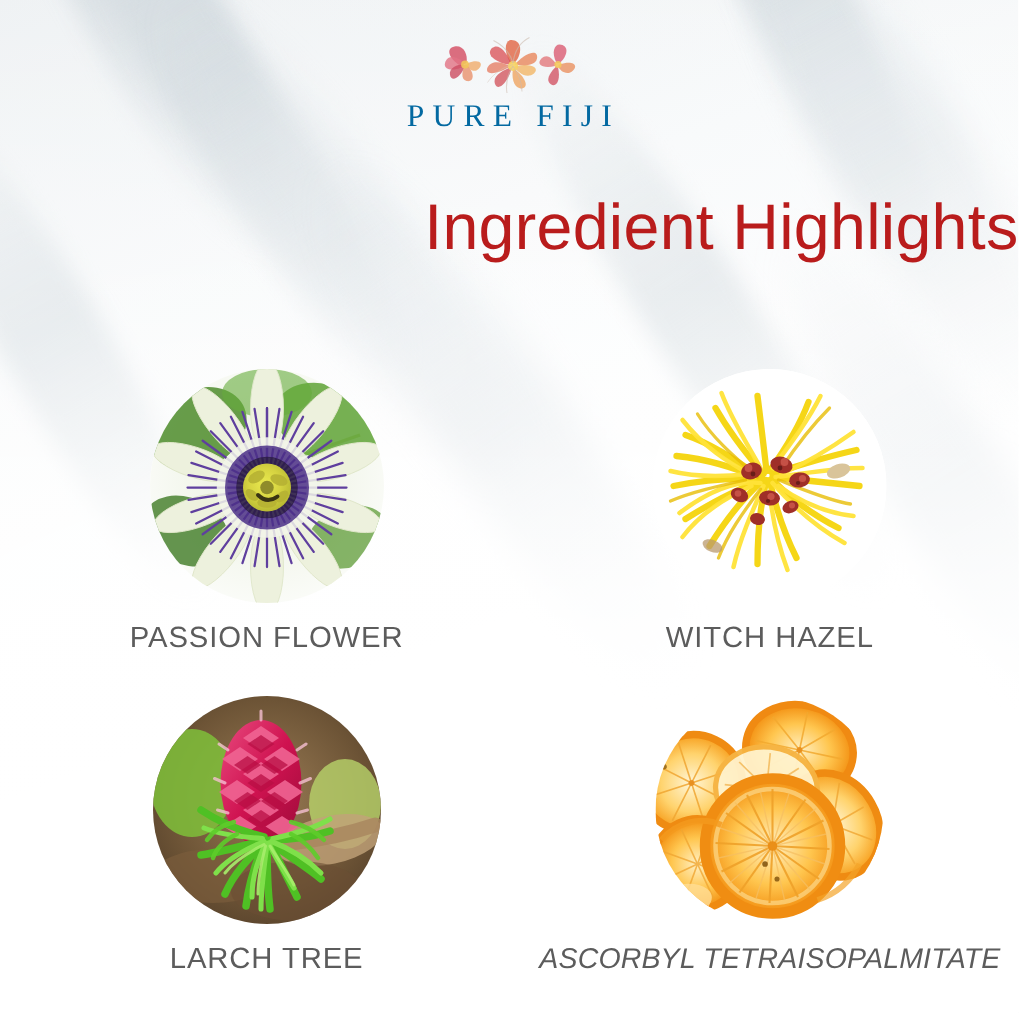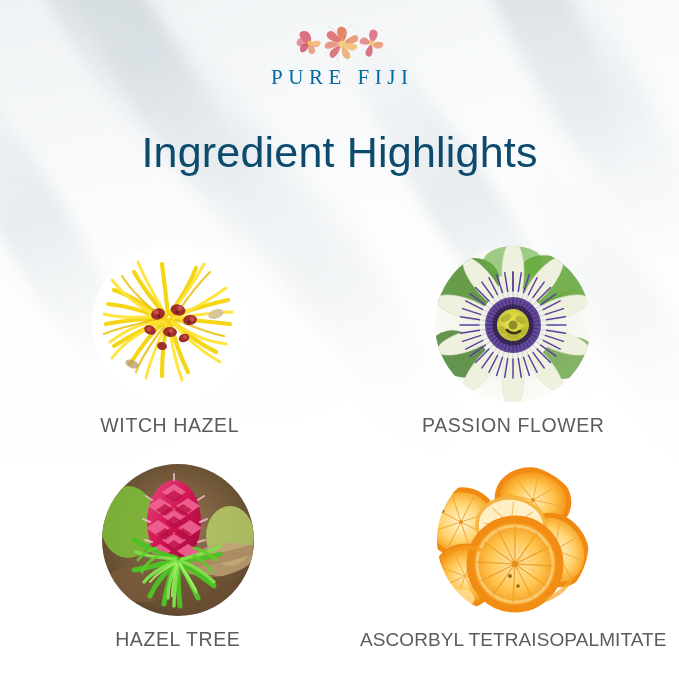--- a/index.html
+++ b/index.html
@@ -64,25 +64,25 @@
     color: #0369a1;
     text-indent: 5.5px;
     line-height: 1;
   }
 
   
   .heading {
     position: absolute;
     left: 0; right: 0;
     top: 128px;
-    text-align: center;
+    text-align: right;
     font-size: 43px;
     font-weight: 400;
     letter-spacing: 0.2px;
-    color: #0c4a6e;
+    color: #b91c1c;
     line-height: 1.12;
   }
 
   
   .grid {
     position: absolute;
     left: 0;
     top: 246px;
     width: 679px;
   }
@@ -111,21 +111,21 @@
   .circle.sm { width: 152px; height: 152px; }
 
   .caption {
     margin-top: 14px;
     font-size: 19.5px;
     letter-spacing: 0.6px;
     color: #5c5c5c;
     white-space: nowrap;
     line-height: 1;
   }
-  .caption.tight { letter-spacing: 0.1px; font-size: 19px; }
+  .caption.tight { letter-spacing: 0.1px; font-size: 19px; font-style: italic; }
 
   .art { position: absolute; inset: 0; display: block; }
 </style>
 </head>
 <body>
 
 <div class="canvas">
 
   <div class="bg-base"></div>
   <div class="frond" style="left:-120px; top:-60px;  width:420px; height:90px;  transform:rotate(62deg);"></div>
@@ -173,93 +173,20 @@
       </g>
     </svg>
     <div class="logo-word">PURE FIJI</div>
   </div>
 
   <div class="heading">Ingredient Highlights</div>
 
   <div class="grid">
 
     <div class="row">
-
-      <div class="cell cell-b">
-        <div class="circle">
-          <svg class="art" viewBox="0 0 156 156">
-            <rect width="156" height="156" fill="#ffffff"></rect>
-
-            <g stroke="#f5d40b" stroke-width="4.2" stroke-linecap="round" fill="none" opacity="0.95">
-              <path d="M74 74 C58 62, 40 50, 22 44"></path>
-              <path d="M74 74 C56 66, 36 60, 16 58"></path>
-              <path d="M74 74 C54 72, 34 74, 14 78"></path>
-              <path d="M74 74 C56 80, 38 90, 22 100"></path>
-              <path d="M74 74 C60 86, 48 102, 38 118"></path>
-              <path d="M76 74 C72 90, 70 110, 70 130"></path>
-              <path d="M78 74 C82 92, 88 110, 96 126"></path>
-              <path d="M80 74 C92 86, 108 98, 124 106"></path>
-              <path d="M80 72 C98 74, 118 76, 138 78"></path>
-              <path d="M80 70 C98 64, 118 58, 136 54"></path>
-              <path d="M78 68 C88 54, 98 38, 104 22"></path>
-              <path d="M76 68 C74 50, 72 34, 70 18"></path>
-              <path d="M74 70 C62 56, 50 40, 42 26"></path>
-            </g>
-            <g stroke="#ffe338" stroke-width="3" stroke-linecap="round" fill="none" opacity="0.95">
-              <path d="M72 76 C54 74, 34 84, 18 96"></path>
-              <path d="M74 78 C66 96, 58 114, 54 132"></path>
-              <path d="M80 76 C94 92, 110 106, 128 116"></path>
-              <path d="M82 72 C100 70, 120 66, 140 66"></path>
-              <path d="M80 66 C92 50, 104 34, 112 18"></path>
-              <path d="M72 66 C62 48, 52 32, 46 16"></path>
-              <path d="M68 72 C50 62, 34 52, 20 34"></path>
-              <path d="M84 78 C98 88, 116 96, 134 98"></path>
-              <path d="M66 78 C48 86, 32 96, 20 112"></path>
-              <path d="M86 70 C104 62, 120 52, 134 42"></path>
-              <path d="M64 70 C46 72, 28 72, 12 68"></path>
-              <path d="M78 82 C80 100, 84 118, 90 134"></path>
-            </g>
-            <g stroke="#e8bd05" stroke-width="2.2" stroke-linecap="round" fill="none" opacity="0.8">
-              <path d="M70 72 C54 58, 40 46, 30 30"></path>
-              <path d="M84 74 C100 80, 118 88, 132 90"></path>
-              <path d="M72 80 C60 96, 50 110, 44 126"></path>
-              <path d="M86 66 C98 48, 110 34, 118 26"></path>
-              <path d="M62 74 C44 78, 26 82, 12 88"></path>
-            </g>
-
-            <g fill="#9f2f28">
-              <ellipse cx="66" cy="68" rx="7" ry="5.5" transform="rotate(-18 66 68)"></ellipse>
-              <ellipse cx="86" cy="64" rx="7.5" ry="5.5" transform="rotate(14 86 64)"></ellipse>
-              <ellipse cx="98" cy="74" rx="7" ry="5" transform="rotate(-8 98 74)"></ellipse>
-              <ellipse cx="78" cy="86" rx="7" ry="5" transform="rotate(6 78 86)"></ellipse>
-              <ellipse cx="58" cy="84" rx="6" ry="4.5" transform="rotate(24 58 84)"></ellipse>
-              <ellipse cx="92" cy="92" rx="5.5" ry="4" transform="rotate(-22 92 92)"></ellipse>
-              <ellipse cx="70" cy="100" rx="5" ry="4" transform="rotate(12 70 100)"></ellipse>
-            </g>
-            <g fill="#c9564a" opacity="0.9">
-              <circle cx="64" cy="66" r="2.6"></circle>
-              <circle cx="88" cy="62" r="2.6"></circle>
-              <circle cx="100" cy="73" r="2.4"></circle>
-              <circle cx="79" cy="85" r="2.4"></circle>
-              <circle cx="57" cy="83" r="2.2"></circle>
-              <circle cx="93" cy="91" r="2"></circle>
-            </g>
-            <g fill="#5f1a16" opacity="0.85">
-              <circle cx="67" cy="70" r="1.6"></circle>
-              <circle cx="85" cy="66" r="1.6"></circle>
-              <circle cx="97" cy="76" r="1.4"></circle>
-              <circle cx="77" cy="88" r="1.4"></circle>
-            </g>
-
-            <ellipse cx="124" cy="68" rx="8" ry="4.5" fill="#d9c49a" transform="rotate(-18 124 68)"></ellipse>
-            <ellipse cx="40" cy="118" rx="7" ry="4" fill="#b99a6e" opacity="0.75" transform="rotate(22 40 118)"></ellipse>
-          </svg>
-        </div>
-        <div class="caption">WITCH HAZEL</div>
-      </div>
 
       <div class="cell cell-a">
         <div class="circle">
           <svg class="art" viewBox="0 0 156 156">
             <defs>
               <radialGradient id="pfbg" cx="50%" cy="45%" r="70%">
                 <stop offset="0%" stop-color="#e9efdd"></stop>
                 <stop offset="100%" stop-color="#ffffff"></stop>
               </radialGradient>
               <radialGradient id="pfcore" cx="45%" cy="42%" r="60%">
@@ -347,20 +274,93 @@
               <ellipse cx="78" cy="89" rx="6.5" ry="3.5"></ellipse>
               <ellipse cx="68" cy="84" rx="5" ry="3" transform="rotate(40 68 84)"></ellipse>
               <ellipse cx="88" cy="85" rx="5" ry="3" transform="rotate(-40 88 85)"></ellipse>
             </g>
             <circle cx="78" cy="79" r="4.5" fill="#8f8c2a"></circle>
             <path d="M72 84 q6 6 13 1" stroke="#3a3413" stroke-width="2.6" fill="none" stroke-linecap="round"></path>
           </svg>
         </div>
         <div class="caption">PASSION FLOWER</div>
       </div>
+
+      <div class="cell cell-b">
+        <div class="circle">
+          <svg class="art" viewBox="0 0 156 156">
+            <rect width="156" height="156" fill="#ffffff"></rect>
+
+            <g stroke="#f5d40b" stroke-width="4.2" stroke-linecap="round" fill="none" opacity="0.95">
+              <path d="M74 74 C58 62, 40 50, 22 44"></path>
+              <path d="M74 74 C56 66, 36 60, 16 58"></path>
+              <path d="M74 74 C54 72, 34 74, 14 78"></path>
+              <path d="M74 74 C56 80, 38 90, 22 100"></path>
+              <path d="M74 74 C60 86, 48 102, 38 118"></path>
+              <path d="M76 74 C72 90, 70 110, 70 130"></path>
+              <path d="M78 74 C82 92, 88 110, 96 126"></path>
+              <path d="M80 74 C92 86, 108 98, 124 106"></path>
+              <path d="M80 72 C98 74, 118 76, 138 78"></path>
+              <path d="M80 70 C98 64, 118 58, 136 54"></path>
+              <path d="M78 68 C88 54, 98 38, 104 22"></path>
+              <path d="M76 68 C74 50, 72 34, 70 18"></path>
+              <path d="M74 70 C62 56, 50 40, 42 26"></path>
+            </g>
+            <g stroke="#ffe338" stroke-width="3" stroke-linecap="round" fill="none" opacity="0.95">
+              <path d="M72 76 C54 74, 34 84, 18 96"></path>
+              <path d="M74 78 C66 96, 58 114, 54 132"></path>
+              <path d="M80 76 C94 92, 110 106, 128 116"></path>
+              <path d="M82 72 C100 70, 120 66, 140 66"></path>
+              <path d="M80 66 C92 50, 104 34, 112 18"></path>
+              <path d="M72 66 C62 48, 52 32, 46 16"></path>
+              <path d="M68 72 C50 62, 34 52, 20 34"></path>
+              <path d="M84 78 C98 88, 116 96, 134 98"></path>
+              <path d="M66 78 C48 86, 32 96, 20 112"></path>
+              <path d="M86 70 C104 62, 120 52, 134 42"></path>
+              <path d="M64 70 C46 72, 28 72, 12 68"></path>
+              <path d="M78 82 C80 100, 84 118, 90 134"></path>
+            </g>
+            <g stroke="#e8bd05" stroke-width="2.2" stroke-linecap="round" fill="none" opacity="0.8">
+              <path d="M70 72 C54 58, 40 46, 30 30"></path>
+              <path d="M84 74 C100 80, 118 88, 132 90"></path>
+              <path d="M72 80 C60 96, 50 110, 44 126"></path>
+              <path d="M86 66 C98 48, 110 34, 118 26"></path>
+              <path d="M62 74 C44 78, 26 82, 12 88"></path>
+            </g>
+
+            <g fill="#9f2f28">
+              <ellipse cx="66" cy="68" rx="7" ry="5.5" transform="rotate(-18 66 68)"></ellipse>
+              <ellipse cx="86" cy="64" rx="7.5" ry="5.5" transform="rotate(14 86 64)"></ellipse>
+              <ellipse cx="98" cy="74" rx="7" ry="5" transform="rotate(-8 98 74)"></ellipse>
+              <ellipse cx="78" cy="86" rx="7" ry="5" transform="rotate(6 78 86)"></ellipse>
+              <ellipse cx="58" cy="84" rx="6" ry="4.5" transform="rotate(24 58 84)"></ellipse>
+              <ellipse cx="92" cy="92" rx="5.5" ry="4" transform="rotate(-22 92 92)"></ellipse>
+              <ellipse cx="70" cy="100" rx="5" ry="4" transform="rotate(12 70 100)"></ellipse>
+            </g>
+            <g fill="#c9564a" opacity="0.9">
+              <circle cx="64" cy="66" r="2.6"></circle>
+              <circle cx="88" cy="62" r="2.6"></circle>
+              <circle cx="100" cy="73" r="2.4"></circle>
+              <circle cx="79" cy="85" r="2.4"></circle>
+              <circle cx="57" cy="83" r="2.2"></circle>
+              <circle cx="93" cy="91" r="2"></circle>
+            </g>
+            <g fill="#5f1a16" opacity="0.85">
+              <circle cx="67" cy="70" r="1.6"></circle>
+              <circle cx="85" cy="66" r="1.6"></circle>
+              <circle cx="97" cy="76" r="1.4"></circle>
+              <circle cx="77" cy="88" r="1.4"></circle>
+            </g>
+
+            <ellipse cx="124" cy="68" rx="8" ry="4.5" fill="#d9c49a" transform="rotate(-18 124 68)"></ellipse>
+            <ellipse cx="40" cy="118" rx="7" ry="4" fill="#b99a6e" opacity="0.75" transform="rotate(22 40 118)"></ellipse>
+          </svg>
+        </div>
+        <div class="caption">WITCH HAZEL</div>
+      </div>
     </div>
 
     <div class="row row-2">
 
       <div class="cell cell-a">
         <div class="circle sm">
           <svg class="art" viewBox="0 0 152 152">
             <defs>
               <radialGradient id="lbg" cx="50%" cy="45%" r="72%">
                 <stop offset="0%" stop-color="#9a7c55"></stop>
@@ -442,21 +442,21 @@
 
             <g stroke="#5ecd2b" stroke-width="3" stroke-linecap="round" fill="none" opacity="0.9">
               <path d="M54 84 C46 86, 40 90, 36 96"></path>
               <path d="M92 84 C100 86, 108 90, 114 96"></path>
               <path d="M56 92 C48 96, 42 102, 40 108"></path>
               <path d="M92 92 C100 96, 106 102, 110 108"></path>
             </g>
             <circle cx="76" cy="76" r="76" fill="none" stroke="#ffffff" stroke-width="0"></circle>
           </svg>
         </div>
-        <div class="caption">HAZEL TREE</div>
+        <div class="caption">LARCH TREE</div>
       </div>
 
       <div class="cell cell-b">
         <div class="circle sm">
           <svg class="art" viewBox="0 0 152 152">
             <defs>
               <radialGradient id="oflesh" cx="50%" cy="50%" r="52%">
                 <stop offset="0%" stop-color="#fff0c4"></stop>
                 <stop offset="55%" stop-color="#ffc64f"></stop>
                 <stop offset="88%" stop-color="#f59a1d"></stop>

